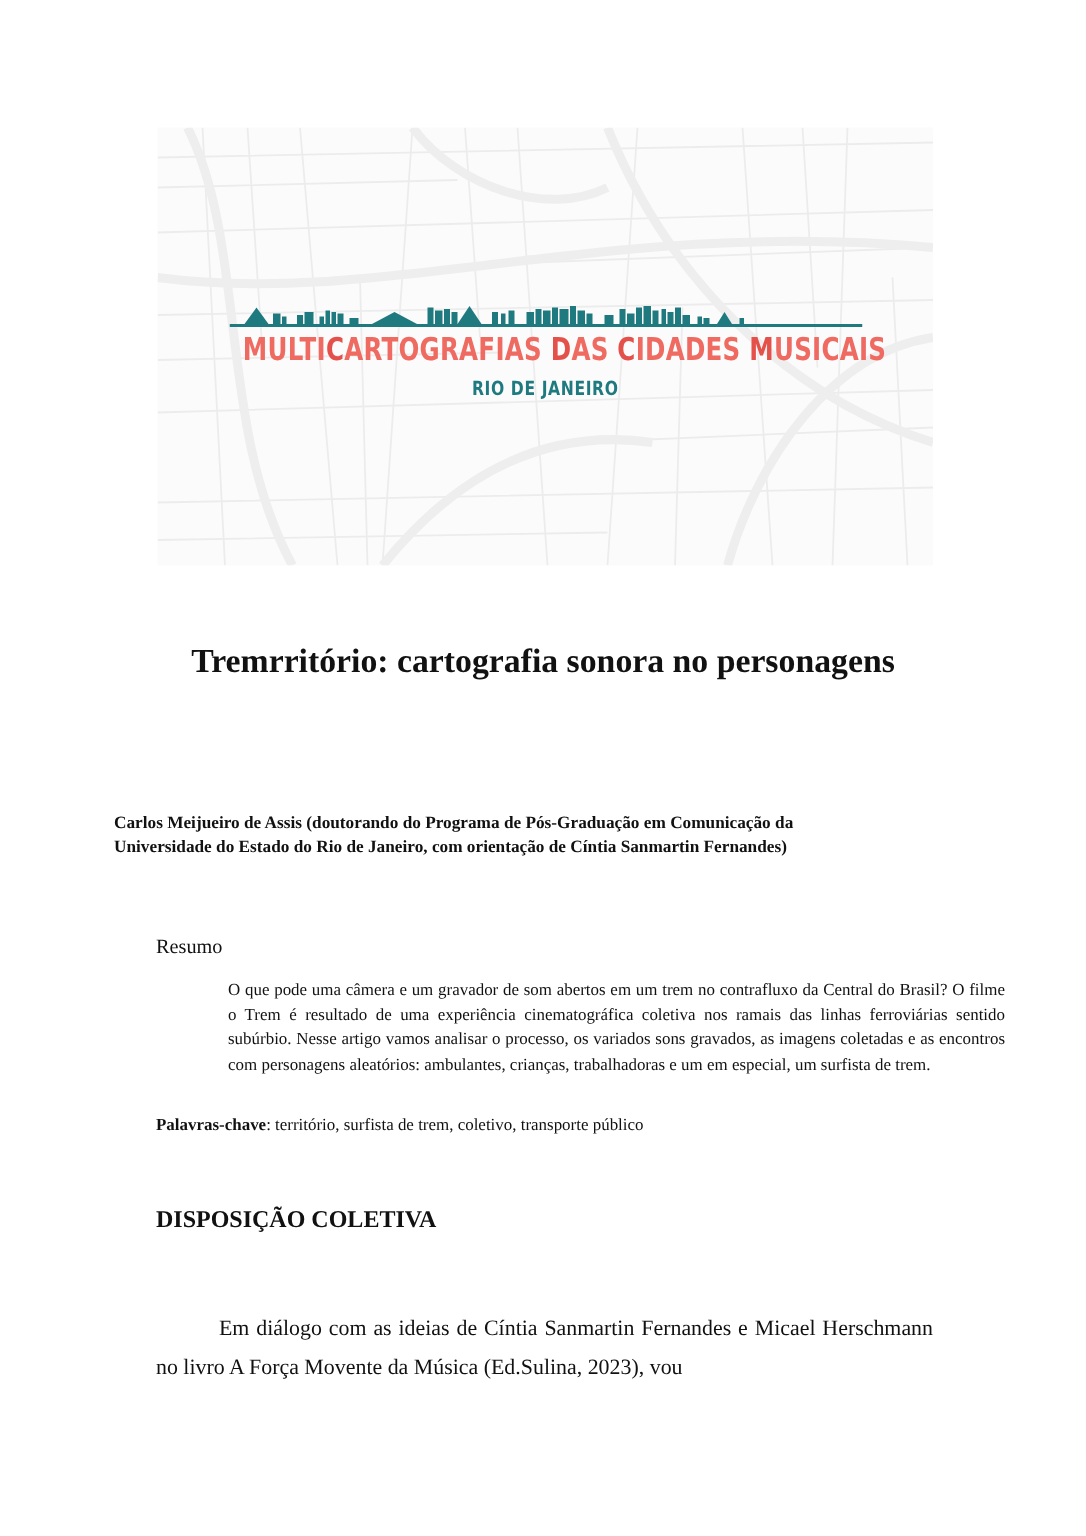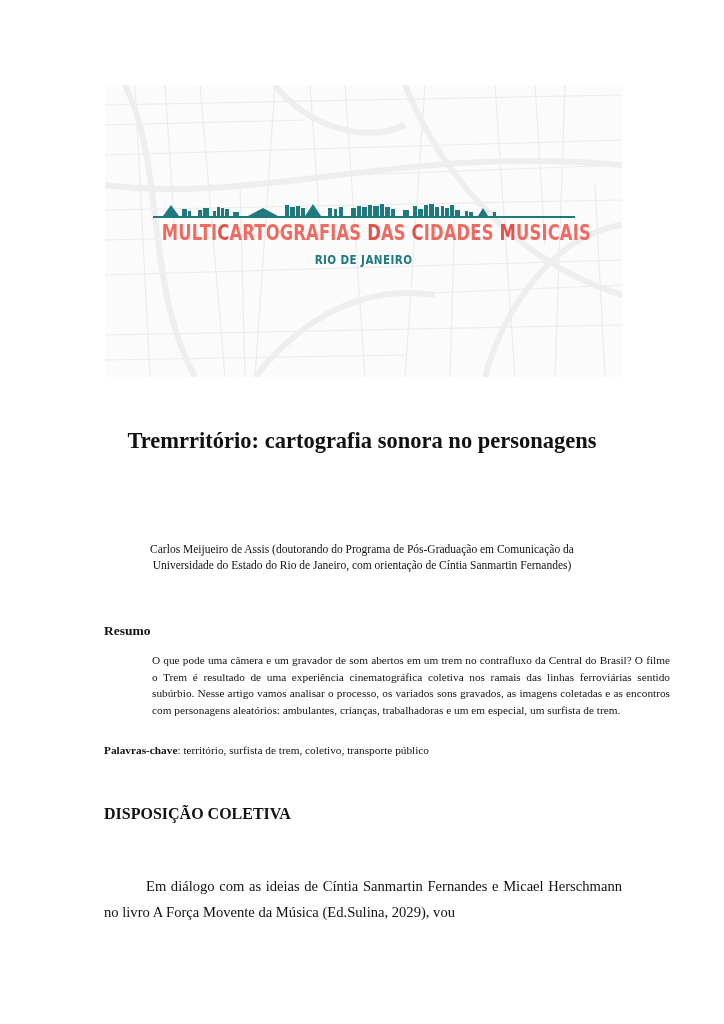--- a/index.html
+++ b/index.html
@@ -4,22 +4,22 @@
 <style>
   html, body { margin: 0; padding: 0; background: #ffffff; }
   body { width: 724px; height: 1024px; position: relative; overflow: hidden; font-family: "Liberation Serif", serif; color: #111; }
   .banner { position: absolute; left: 105px; top: 85px; width: 517px; height: 292px; background: #fbfbfb; overflow: hidden; }
   .banner svg.map { position: absolute; left: 0; top: 0; }
   .skyline { position: absolute; left: 48px; top: 117px; }
   .logo-title { position: absolute; left: 0; width: 517px; top: 136px; text-align: center; font-family: "DejaVu Sans", sans-serif; font-weight: bold; font-size: 21px; letter-spacing: 0.2px; color: #ef6b62; transform: scaleX(0.78); transform-origin: center; white-space: nowrap; }
   .logo-title .hl { color: #e4504a; }
   .logo-sub { position: absolute; left: 0; width: 517px; top: 167px; text-align: center; font-family: "DejaVu Sans", sans-serif; font-weight: bold; font-size: 13px; color: #1f7a80; transform: scaleX(0.8); transform-origin: center; letter-spacing: 0.5px; }
   .title { position: absolute; left: 80px; width: 564px; top: 425px; text-align: center; font-weight: bold; font-size: 22.5px; line-height: 31px; }
-  .authors { position: absolute; left: 90px; width: 544px; top: 541px; text-align: center; font-weight: normal; font-size: 11.5px; line-height: 16px; }
-  .h-resumo { position: absolute; left: 104px; top: 623px; font-weight: bold; font-size: 13.5px; }
+  .authors { position: absolute; left: 76px; width: 544px; top: 541px; font-weight: bold; font-size: 11.5px; line-height: 16px; }
+  .h-resumo { position: absolute; left: 104px; top: 623px; font-weight: normal; font-size: 13.5px; }
   .abstract { position: absolute; left: 104px; width: 518px; top: 652px; font-size: 11.3px; line-height: 16.6px; text-align: justify; margin-left: 48px; }
   .keywords { position: absolute; left: 104px; width: 518px; top: 744px; font-size: 11.3px; }
   .keywords b { font-weight: bold; }
   .h-section { position: absolute; left: 104px; top: 805px; font-weight: bold; font-size: 16px; }
   .body-text { position: absolute; left: 104px; width: 518px; top: 873px; font-size: 14.6px; line-height: 26px; text-align: justify; }
   .body-text .indent { display: inline-block; width: 42px; }
 </style>
 </head>
 <body>
 
@@ -103,13 +103,13 @@
   <div>Universidade do Estado do Rio de Janeiro, com orientação de Cíntia Sanmartin Fernandes)</div>
 </div>
 
 <div class="h-resumo">Resumo</div>
 <div class="abstract">O que pode uma câmera e um gravador de som abertos em um trem no contrafluxo da Central do Brasil? O filme o Trem é resultado de uma experiência cinematográfica coletiva nos ramais das linhas ferroviárias sentido subúrbio. Nesse artigo vamos analisar o processo, os variados sons gravados, as imagens coletadas e as encontros com personagens aleatórios: ambulantes, crianças, trabalhadoras e um em especial, um surfista de trem.</div>
 
 <div class="keywords"><b>Palavras-chave</b><span>: território, surfista de trem, coletivo, transporte público</span></div>
 
 <div class="h-section">DISPOSIÇÃO COLETIVA</div>
 
-<div class="body-text"><span class="indent"></span><span>Em diálogo com as ideias de Cíntia Sanmartin Fernandes e Micael Herschmann no livro A Força Movente da Música (Ed.Sulina, 2029), vou</span></div>
+<div class="body-text"><span class="indent"></span><span>Em diálogo com as ideias de Cíntia Sanmartin Fernandes e Micael Herschmann no livro A Força Movente da Música (Ed.Sulina, 2023), vou</span></div>
 
 </body></html>

